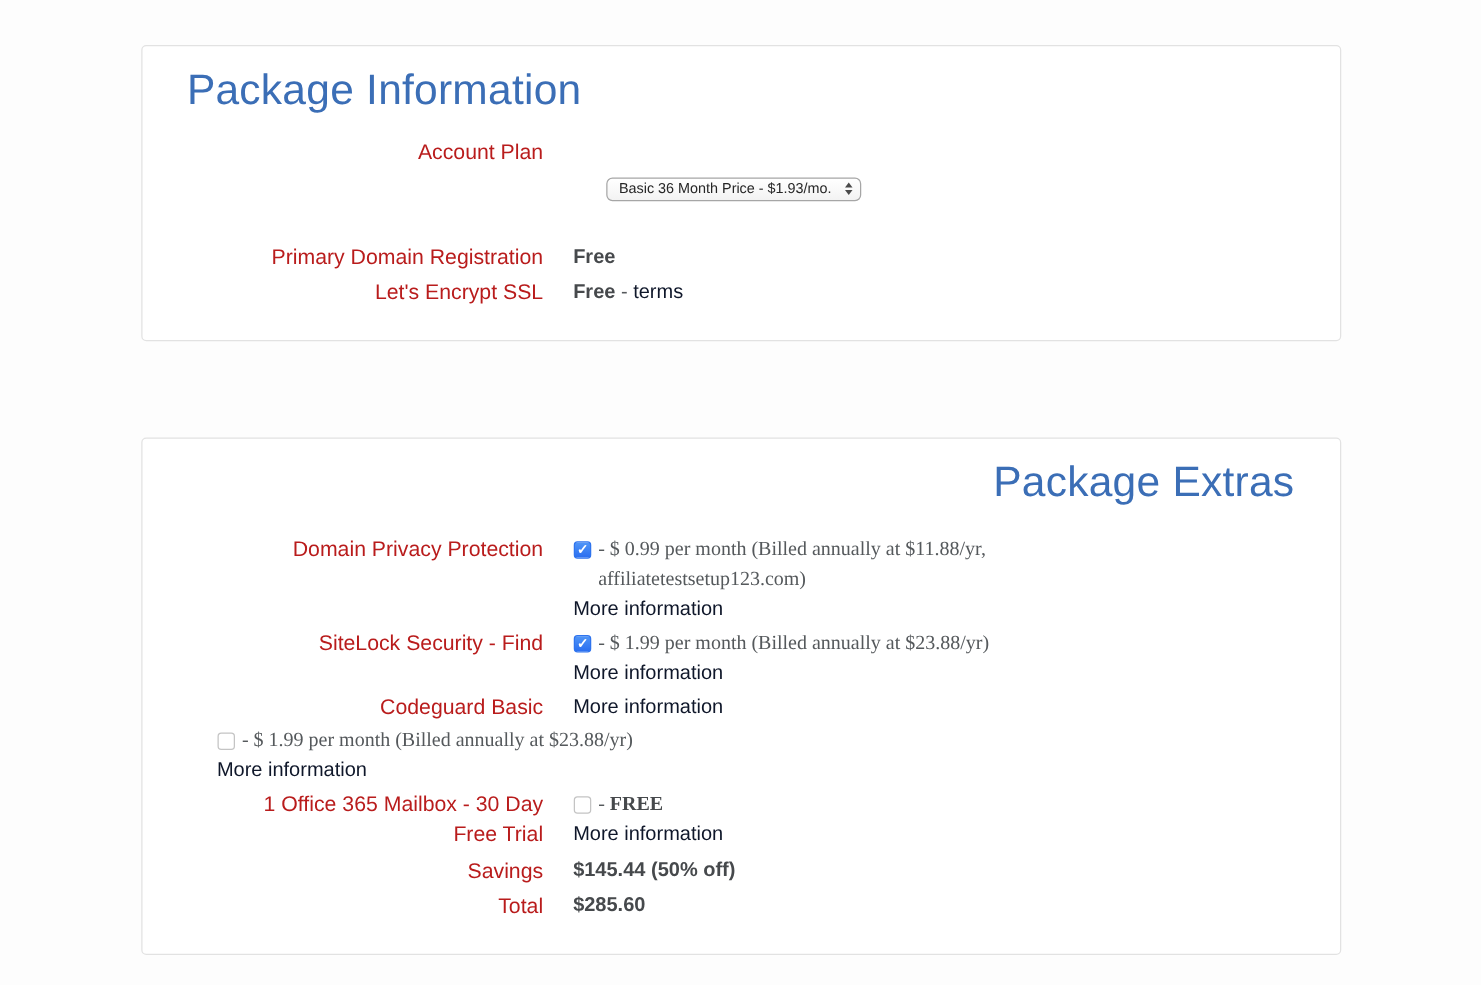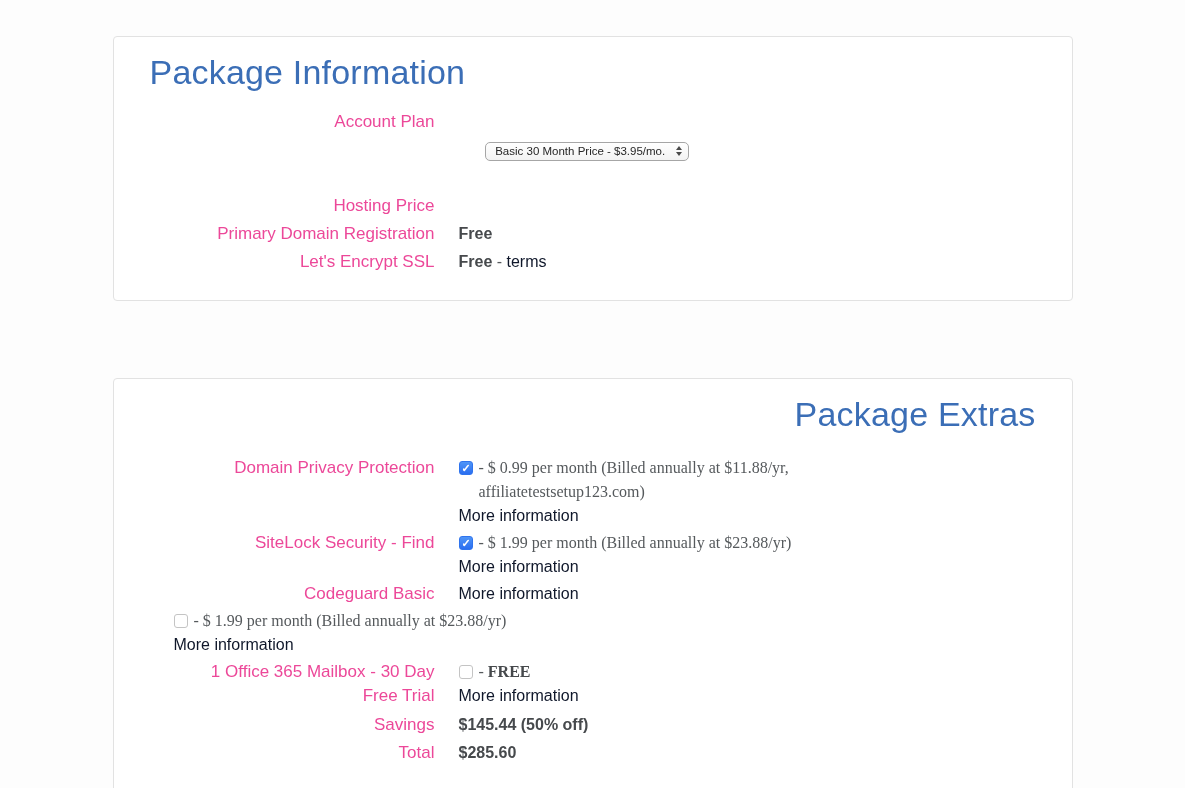--- a/index.html
+++ b/index.html
@@ -27,21 +27,21 @@
     margin-bottom: 16px;
   }
   .card.second .card-title { margin-bottom: 22px; text-align: right; }
 
   .row { display: flex; align-items: flex-start; }
   .row-label {
     width: 285px;
     padding-left: 30px;
     flex: none;
     text-align: right;
-    color: #ec4899;
+    color: #b91c1c;
     font-size: 17px;
     line-height: 28px;
   }
   .row-value {
     margin-left: 24px;
     color: #55595c;
     font-size: 16px;
     line-height: 28px;
     white-space: pre-wrap;
   }
@@ -127,30 +127,29 @@
 </head>
 <body>
 
 <section class="card first">
   <h1 class="card-title">Package Information</h1>
 
   <div class="row">
     <div class="row-label">Account Plan</div>
     <div class="row-value">
       <span class="select">
-        <span>Basic 30 Month Price - $3.95/mo.</span>
+        <span>Basic 36 Month Price - $1.93/mo.</span>
         <span class="arrows">
           <span class="up"></span><span class="down"></span>
         </span>
       </span>
     </div>
   </div>
 
   <div class="row">
-    <div class="row-label">Hosting Price</div>
   </div>
 
   <div class="row">
     <div class="row-label">Primary Domain Registration</div>
     <div class="row-value bold">Free</div>
   </div>
 
   <div class="row">
     <div class="row-label">Let's Encrypt SSL</div>
     <div class="row-value"><span class="bold">Free</span><span> - </span><a class="link">terms</a></div>

